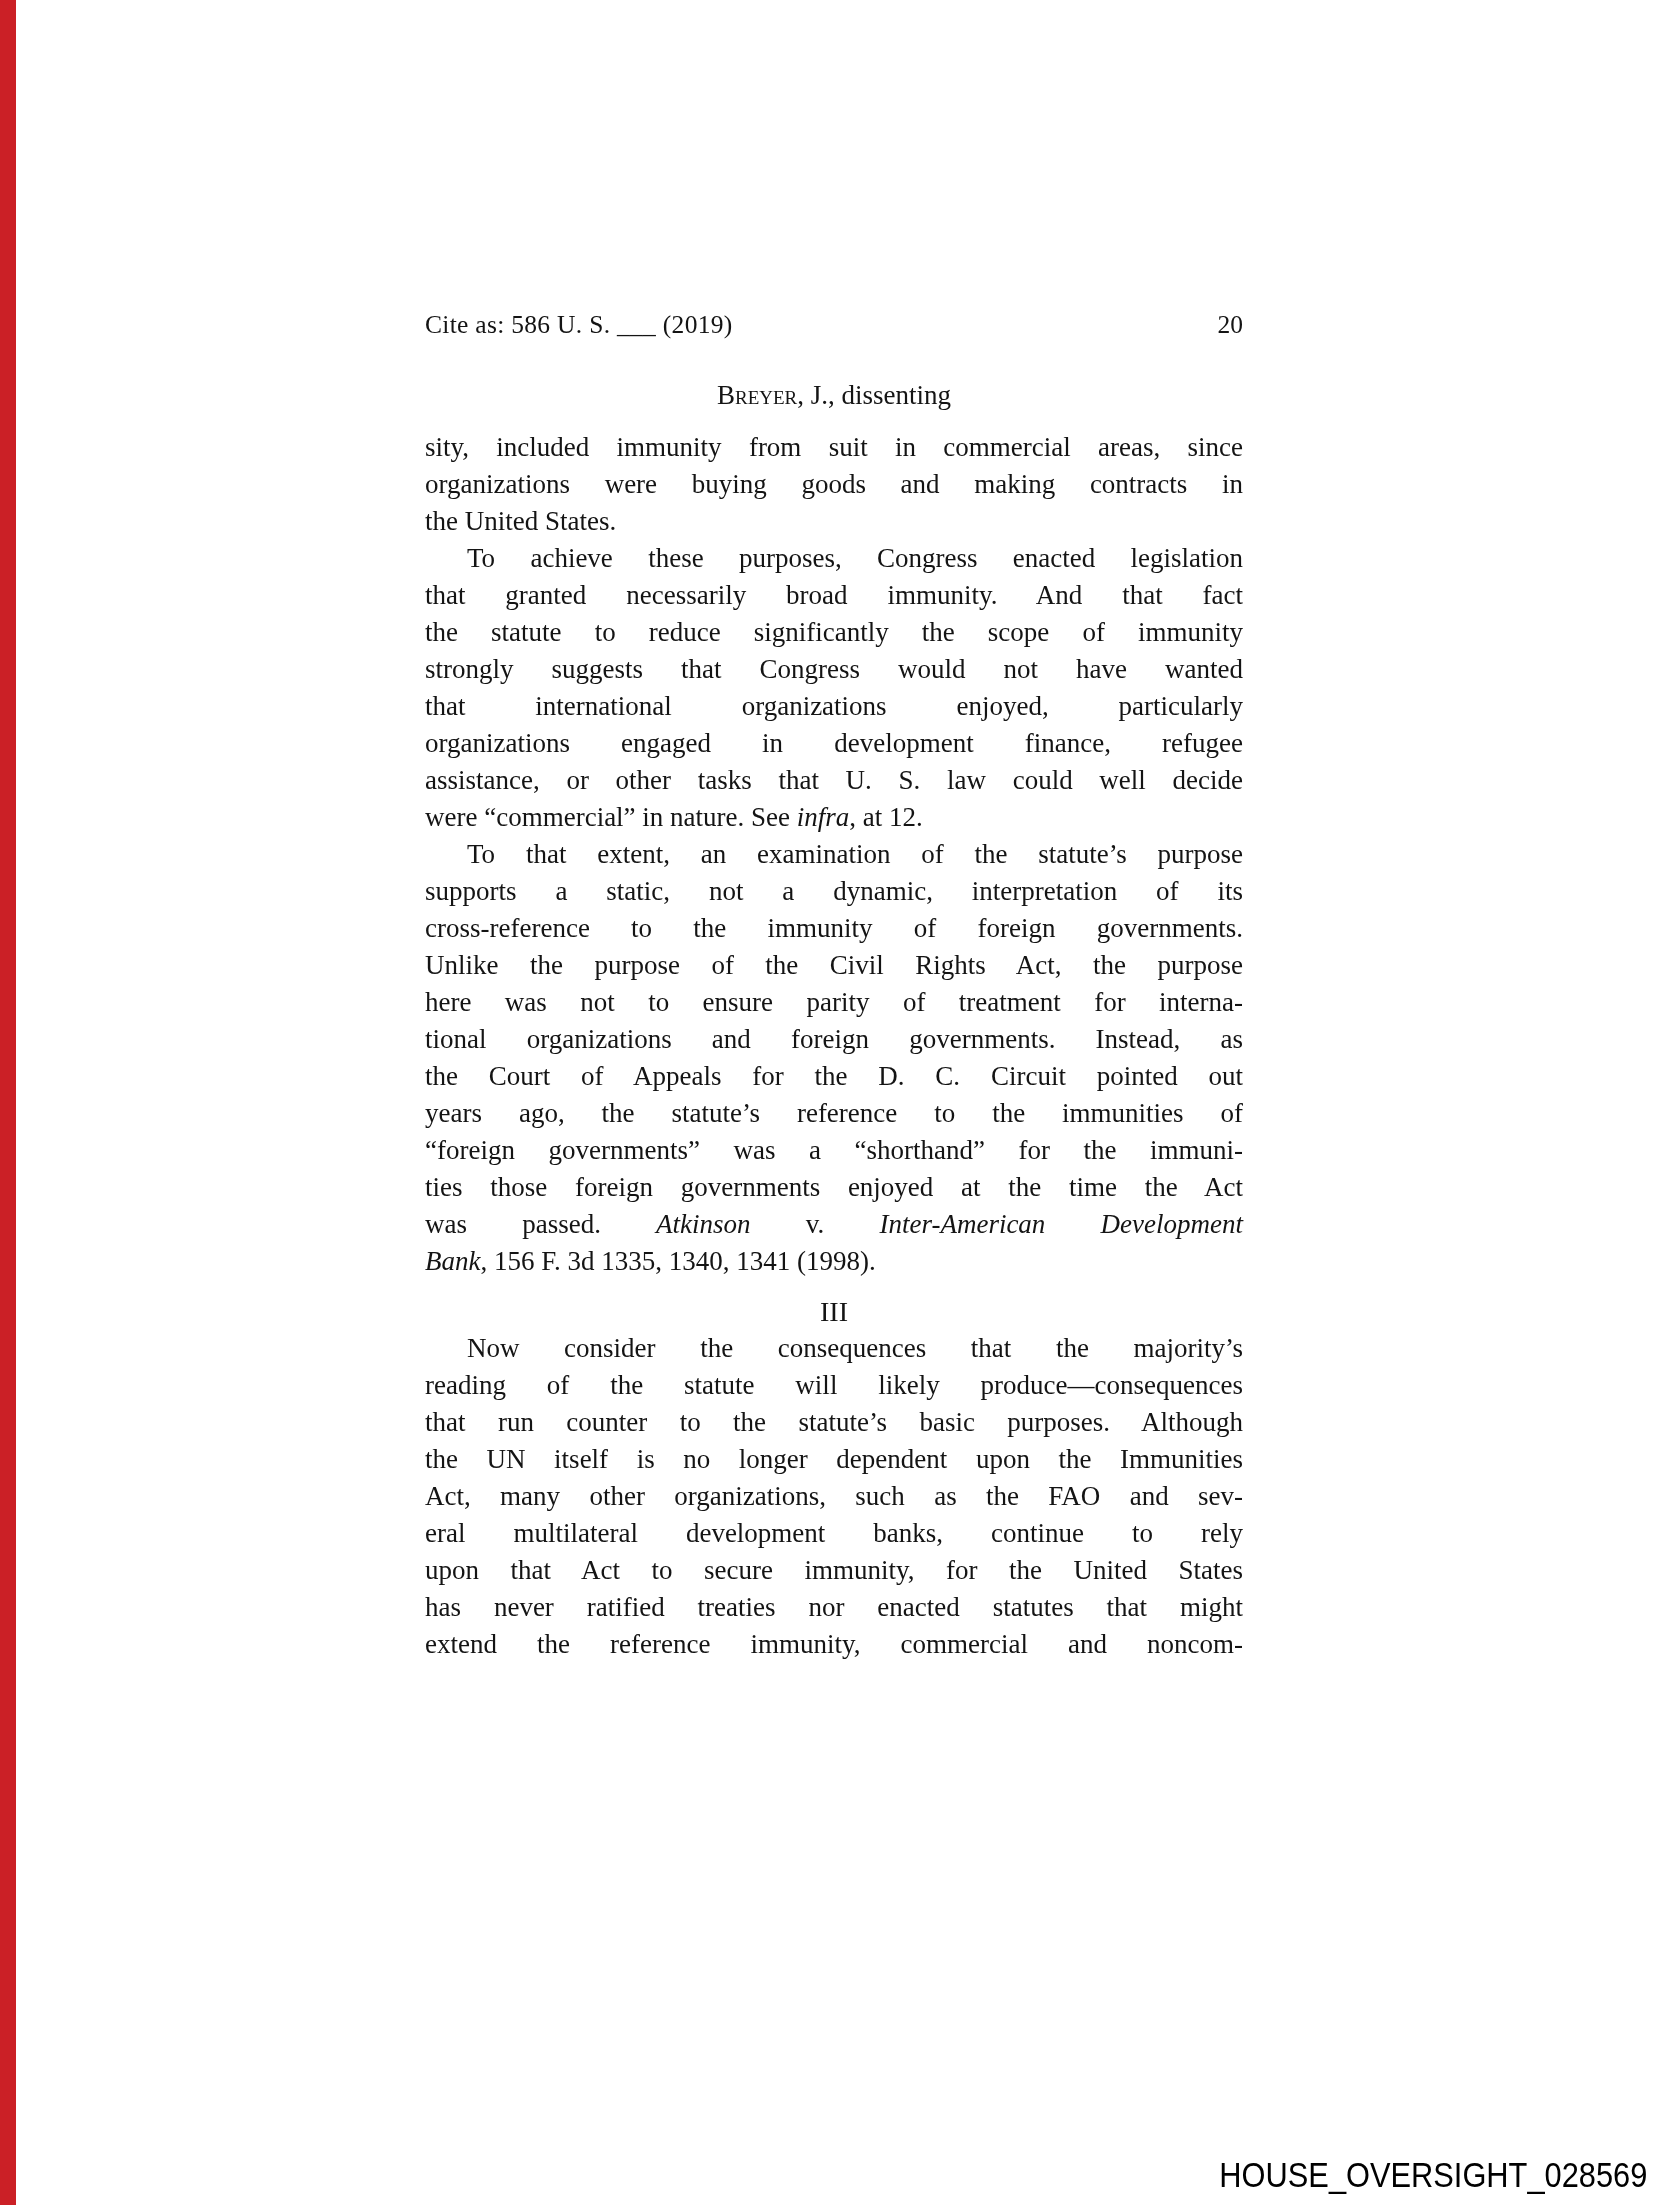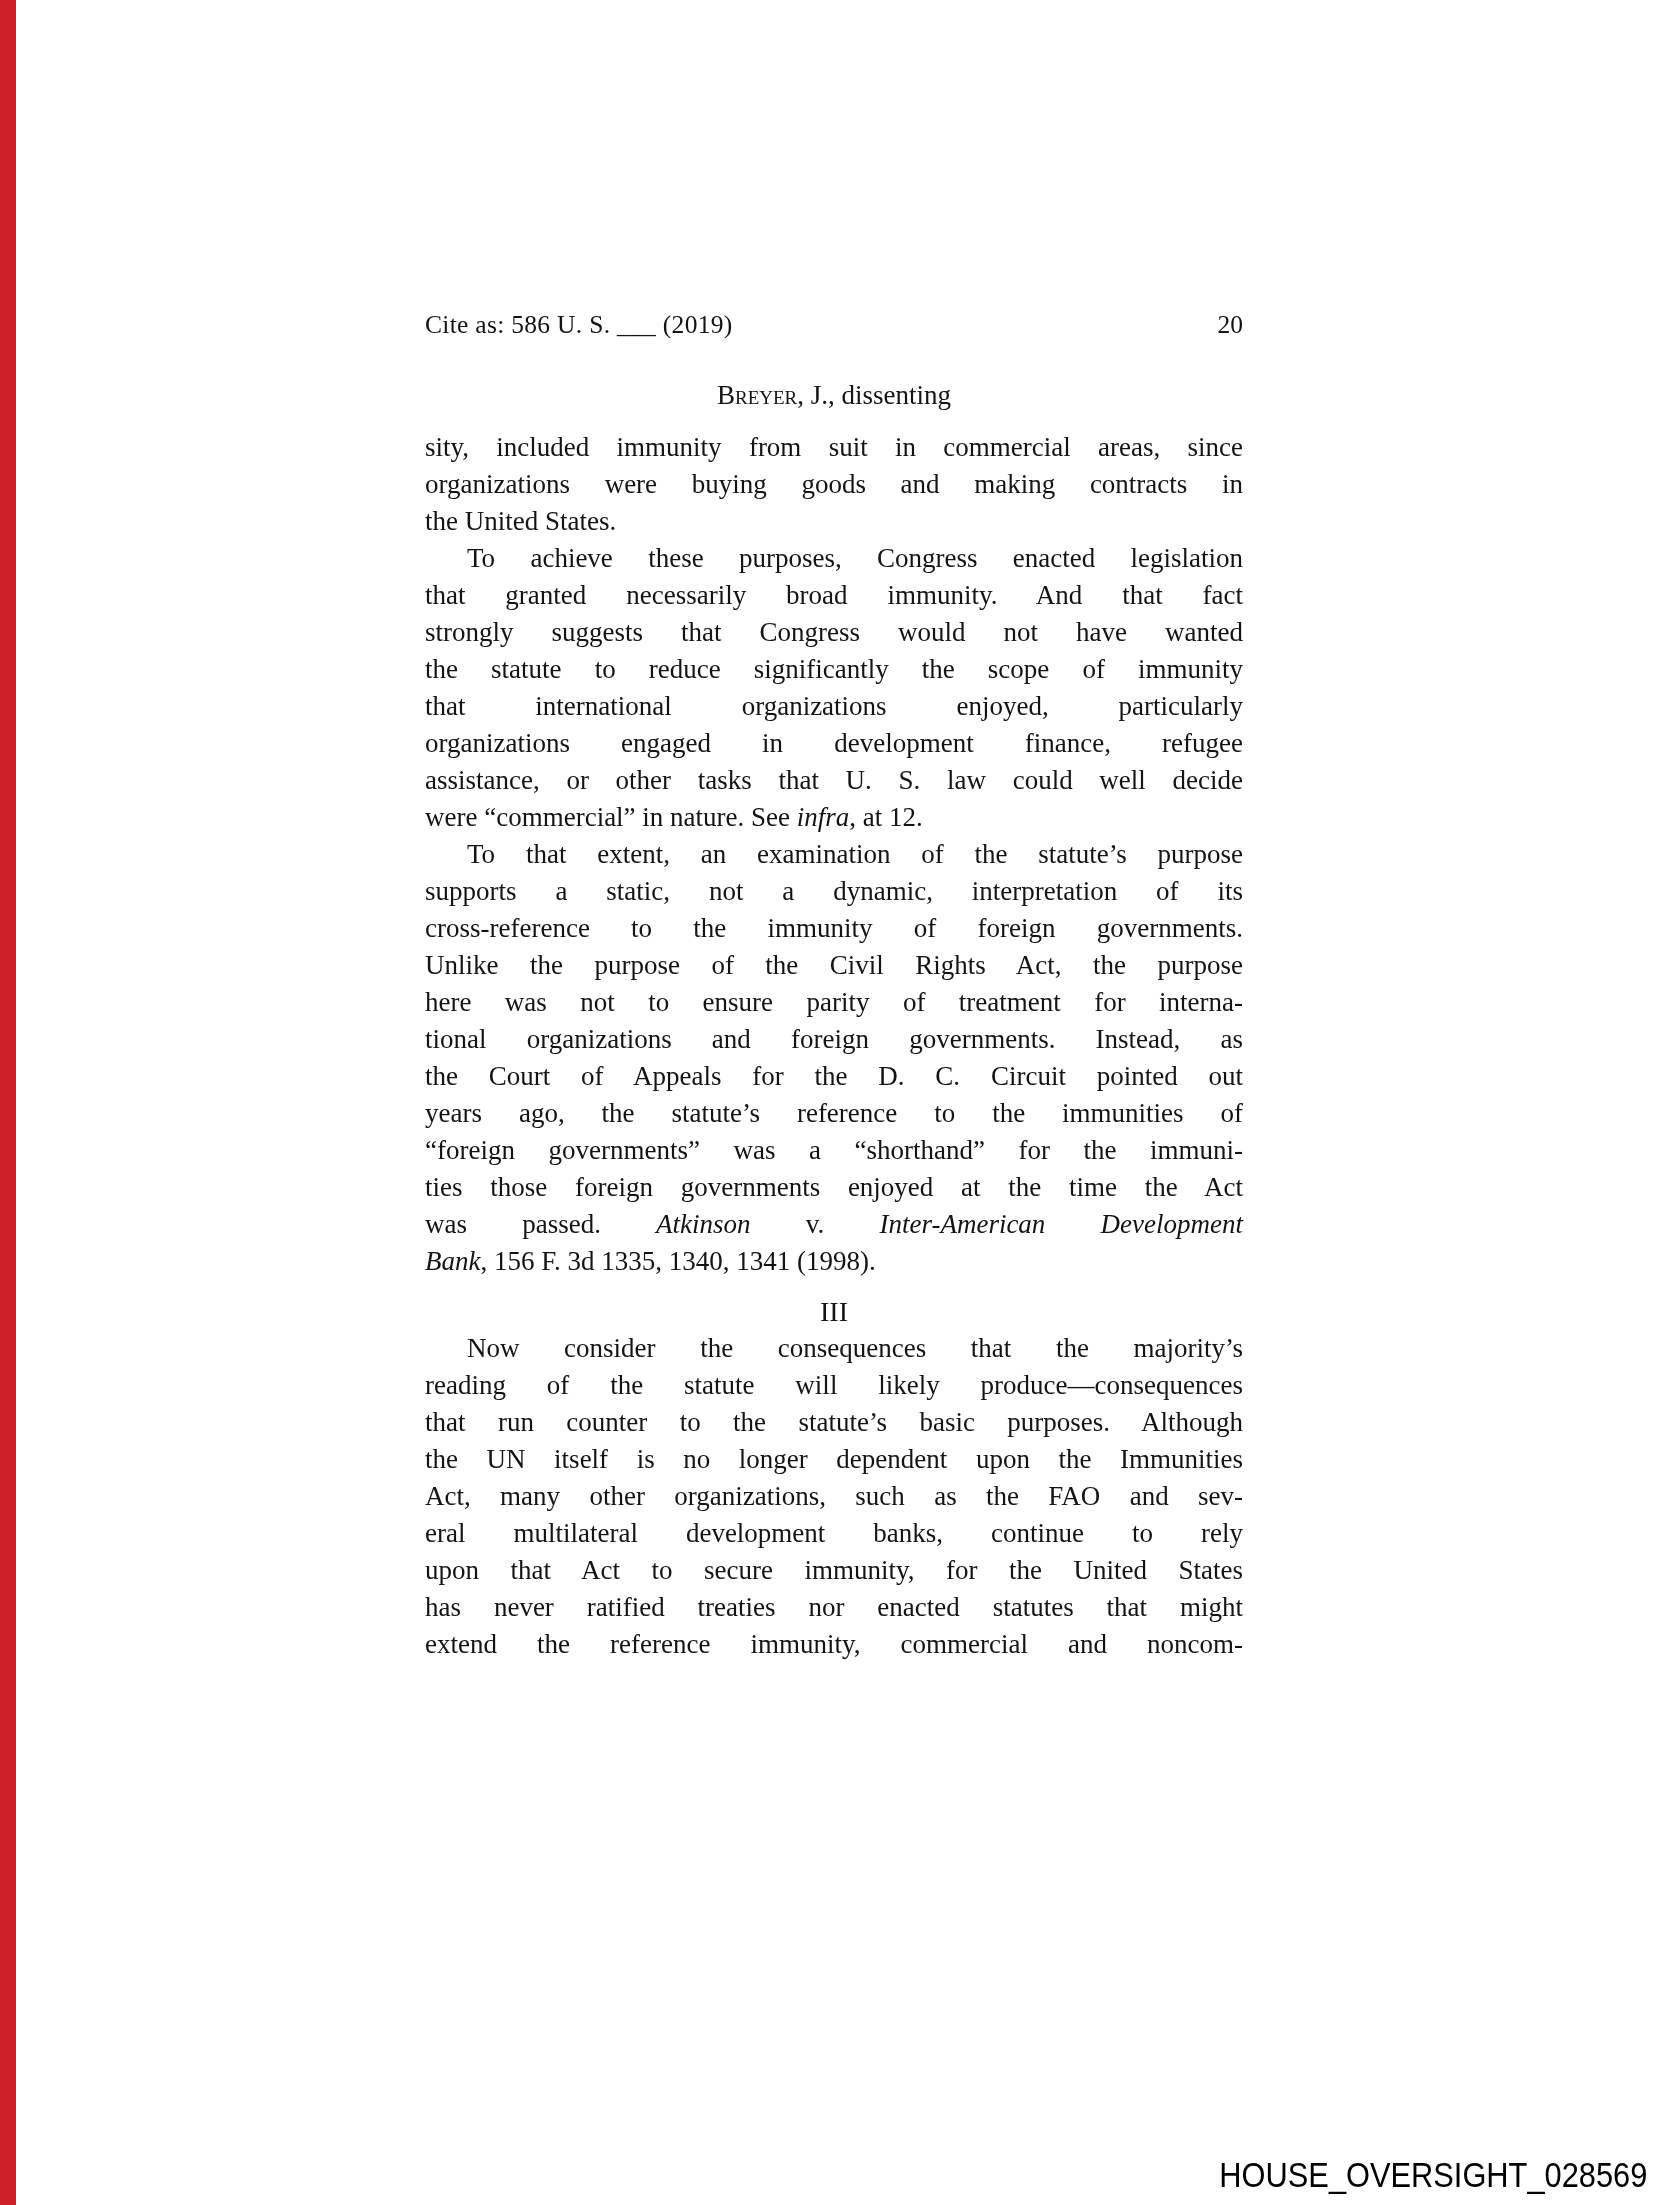--- a/index.html
+++ b/index.html
@@ -84,22 +84,22 @@
   </div>
 
   <div class="byline"><span class="sc">Breyer</span><span>, J., dissenting</span></div>
 
   <div class="body-column">
       <div class="line">sity, included immunity from suit in commercial areas, since</div>
       <div class="line">organizations were buying goods and making contracts in</div>
       <div class="line last">the United States.</div>
       <div class="line indent">To achieve these purposes, Congress enacted legislation</div>
       <div class="line">that granted necessarily broad immunity.  And that fact</div>
+      <div class="line">the statute to reduce significantly the scope of immunity</div>
       <div class="line">strongly suggests that Congress would not have wanted</div>
-      <div class="line">the statute to reduce significantly the scope of immunity</div>
       <div class="line">that international organizations enjoyed, particularly</div>
       <div class="line">organizations engaged in development finance, refugee</div>
       <div class="line">assistance, or other tasks that U. S. law could well decide</div>
       <div class="line last">were “commercial” in nature.  See <i>infra</i>, at 12.</div>
       <div class="line indent">To that extent, an examination of the statute’s purpose</div>
       <div class="line">supports a static, not a dynamic, interpretation of its</div>
       <div class="line">cross-reference to the immunity of foreign governments.</div>
       <div class="line">Unlike the purpose of the Civil Rights Act, the purpose</div>
       <div class="line">here was not to ensure parity of treatment for interna-</div>
       <div class="line">tional organizations and foreign governments.  Instead, as</div>

